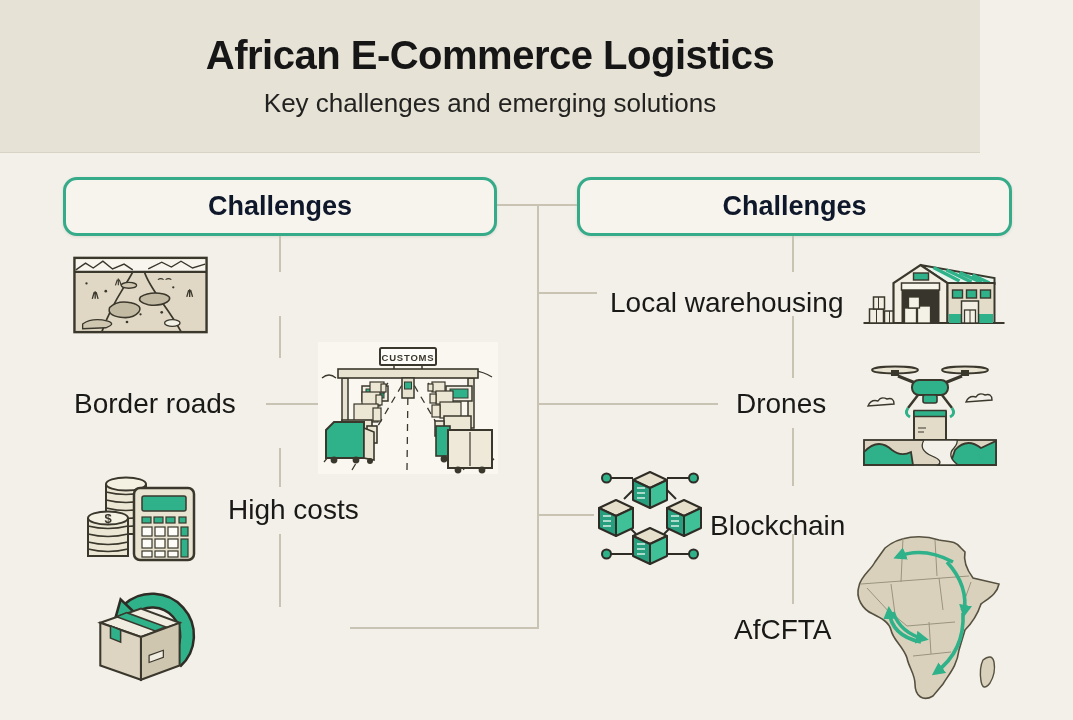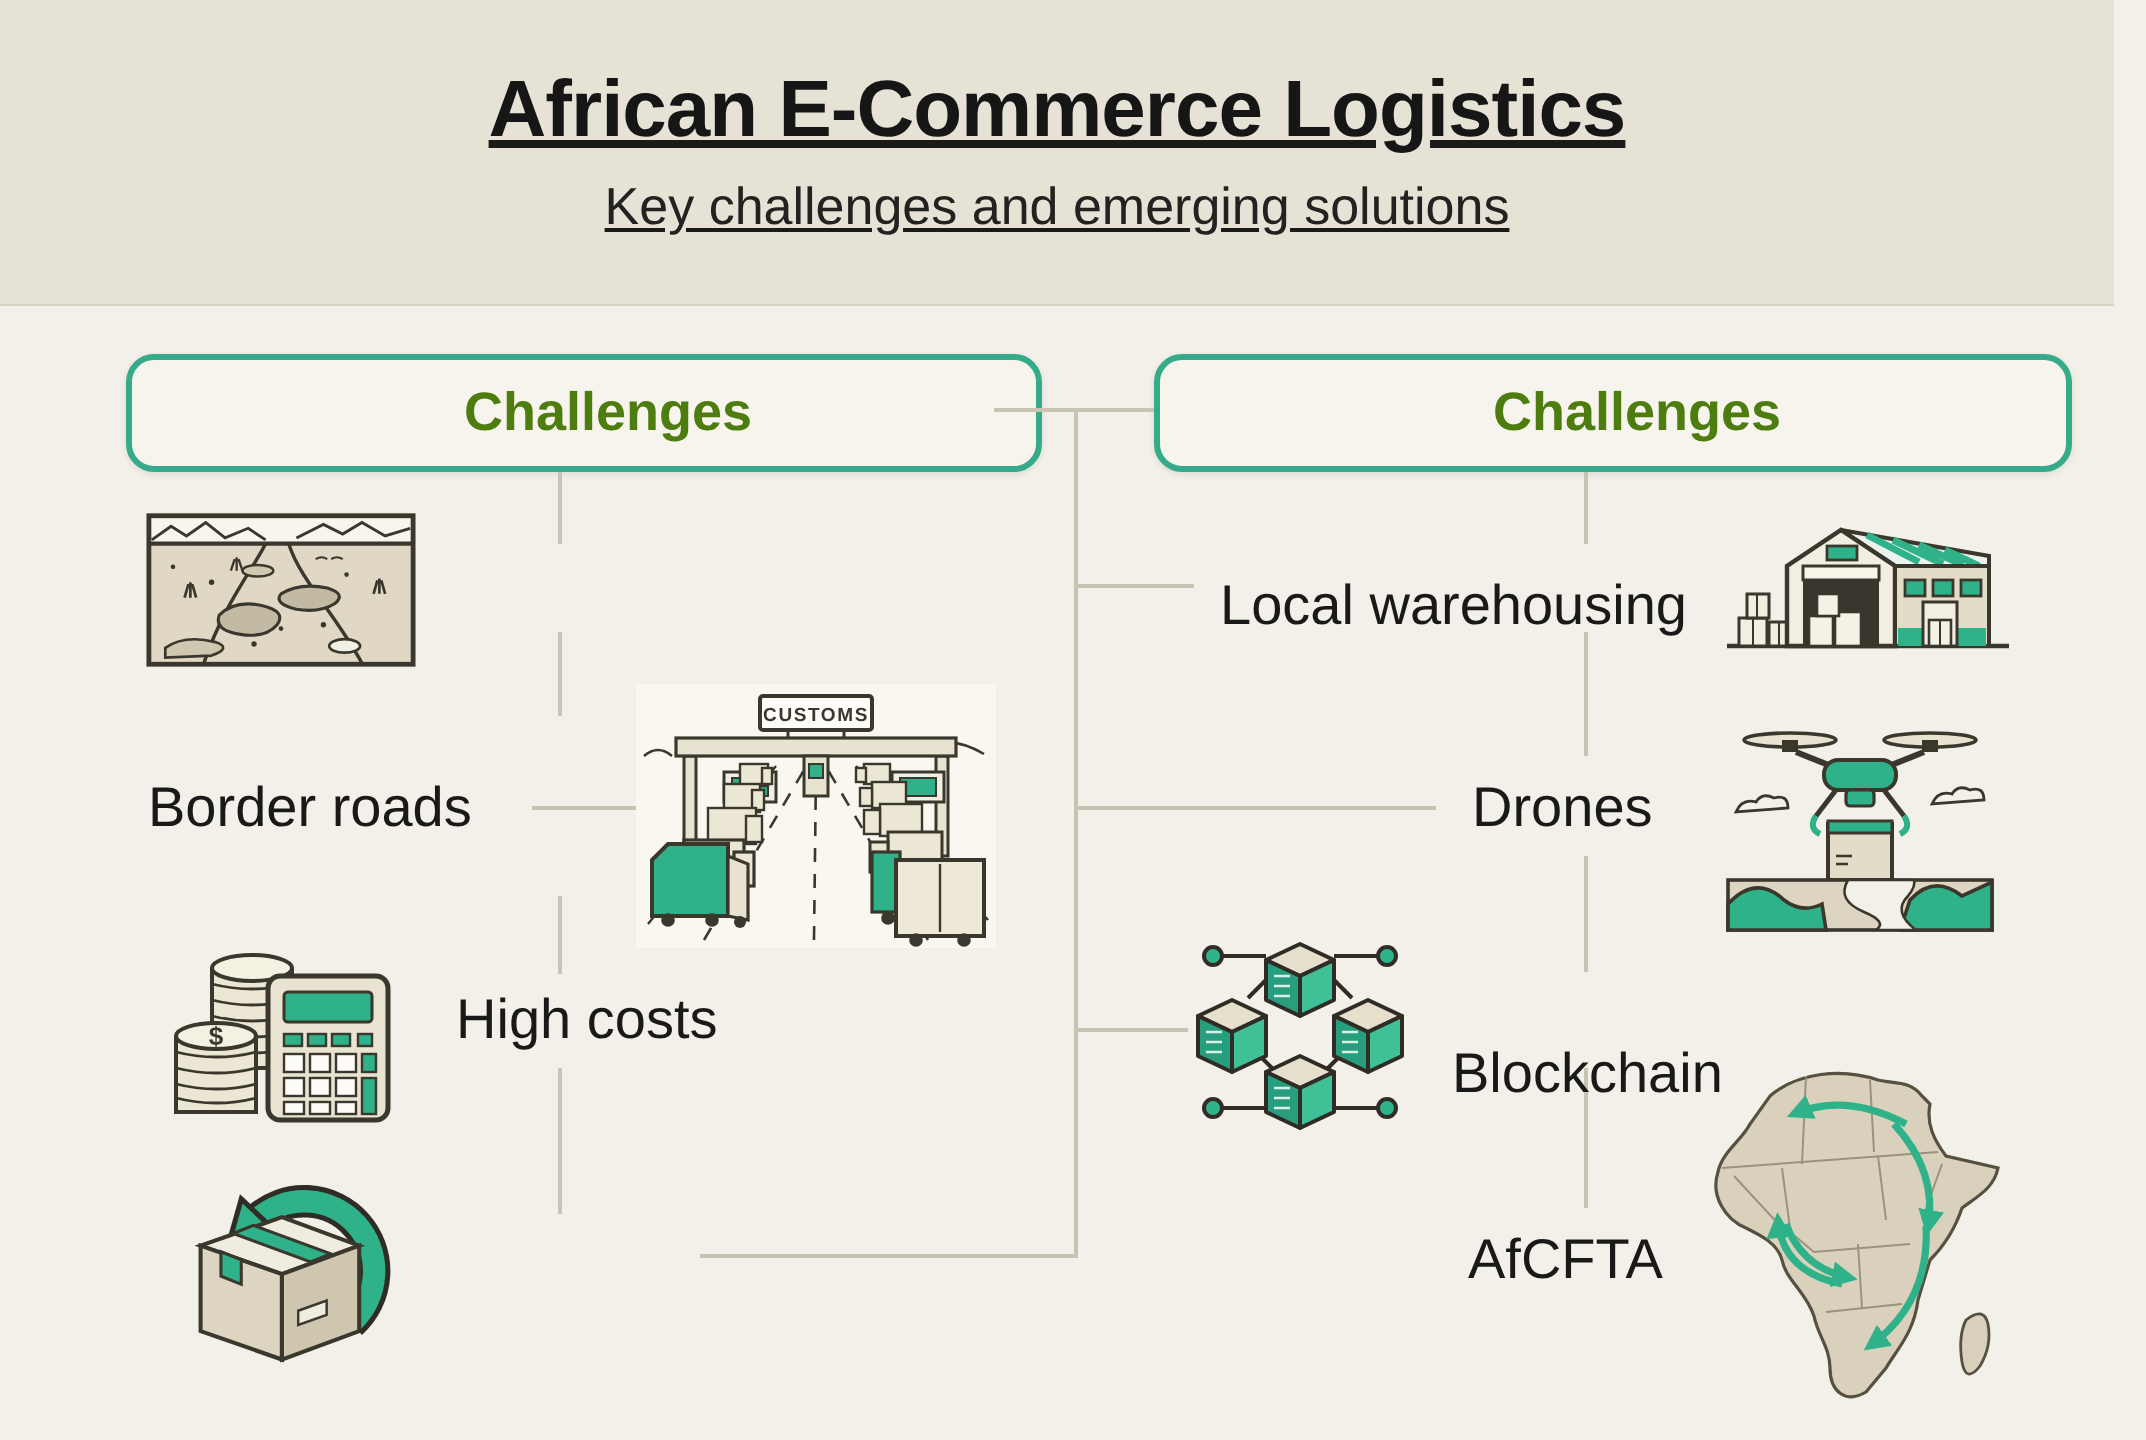--- a/index.html
+++ b/index.html
@@ -2,32 +2,31 @@
 <html><head>
 <meta charset="utf-8">
 <style>
   html,body{margin:0;padding:0;background:#f3f0e9;}
   .canvas{
     position:relative;width:1073px;height:720px;overflow:hidden;
     background:#f3f0e9;
     font-family:"Liberation Sans",sans-serif;color:#1a1a18;
   }
   .header-band{
-    position:absolute;left:0;top:0;width:1057px;height:152px;
+    position:absolute;left:0;top:0;width:980px;height:152px;
     background:#e7e2d6;border-bottom:1px solid #d8d3c5;
-    display:flex;flex-direction:column;align-items:center;justify-content:center;gap:10px;text-decoration:underline;
+    display:flex;flex-direction:column;align-items:center;justify-content:center;gap:10px;
   }
   .title{font-size:40px;font-weight:bold;letter-spacing:-.5px;color:#161616;}
   .subtitle{font-size:26px;color:#222220;}
   .header-box{
     position:absolute;height:53px;border:3px solid #35ab8a;border-radius:14px;
     background:#f7f4ee;display:flex;align-items:center;justify-content:center;
-    font-size:27px;font-weight:bold;color:#4d7c0f;
+    font-size:27px;font-weight:bold;color:#0f172a;
     box-shadow:0 1px 3px rgba(60,55,40,.12);
-    padding-left:24px;
   }
   .cn{position:absolute;background:#c9c3b3;}
   .row-label{position:absolute;font-size:28px;color:#191917;white-space:nowrap;line-height:40px;height:40px;}
   .illo{position:absolute;}
   .customs-text{font:700 9.5px "Liberation Sans",sans-serif;letter-spacing:.8px;fill:#3a372c;}
   .dollar-text{font:700 13px "Liberation Sans",sans-serif;fill:#3a372c;}
 </style>
 </head>
 <body>
 
@@ -62,21 +61,21 @@
   <div class="cn" style="left:266px;top:403px;width:52px;height:2px;"></div>
   <div class="cn" style="left:539px;top:403px;width:179px;height:2px;"></div>
   <div class="cn" style="left:539px;top:514px;width:55px;height:2px;"></div>
   <div class="cn" style="left:350px;top:627px;width:187px;height:2px;"></div>
 
   <div class="row-label" style="left:74px;top:384px;">Border roads</div>
   <div class="row-label" style="left:228px;top:490px;">High costs</div>
 
   <div class="row-label" style="left:610px;top:283px;text-align:center;">Local warehousing</div>
   <div class="row-label" style="left:736px;top:384px;">Drones</div>
-  <div class="row-label" style="left:710px;top:517px;margin-left:16px;">Blockchain</div>
+  <div class="row-label" style="left:710px;top:506px;">Blockchain</div>
   <div class="row-label" style="left:734px;top:610px;">AfCFTA</div>
 
   <svg class="illo" style="left:73px;top:256px;" width="135" height="78" viewBox="0 0 140 80">
     <rect x="1.5" y="1.5" width="137" height="77" fill="#e0d8c5" stroke="#3a372c" stroke-width="2.5"></rect>
     <rect x="3" y="3" width="134" height="13" fill="#f7f5ee"></rect>
     <path d="M3 14 L13 7 L21 12 L31 5 L41 13 L53 8 L62 14" fill="none" stroke="#3a372c" stroke-width="1.5"></path>
     <path d="M78 13 L92 6 L102 11 L112 5 L124 12 L137 8" fill="none" stroke="#3a372c" stroke-width="1.5"></path>
     <line x1="2" y1="16" x2="138" y2="16" stroke="#3a372c" stroke-width="2.2"></line>
     <path d="M62 16 C 55 30, 40 48, 30 78" fill="none" stroke="#3a372c" stroke-width="1.8"></path>
     <path d="M74 16 C 80 35, 98 52, 112 78" fill="none" stroke="#3a372c" stroke-width="1.8"></path>

